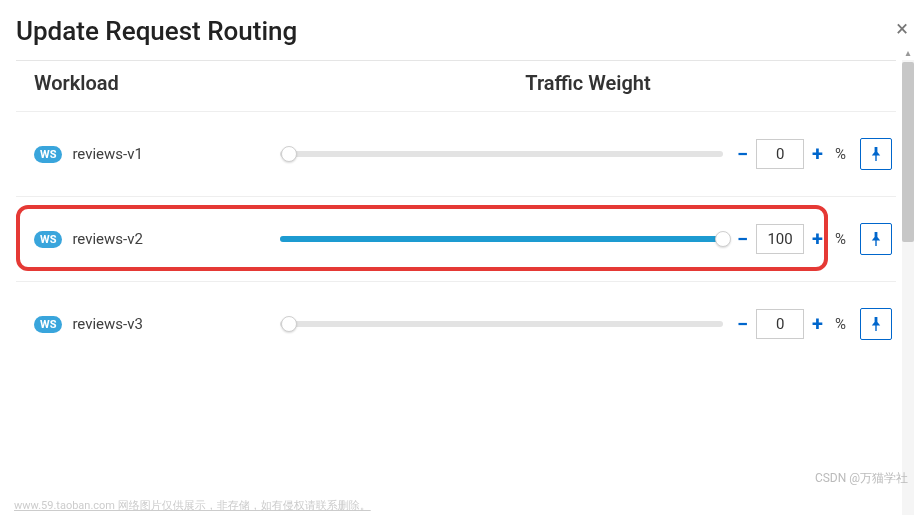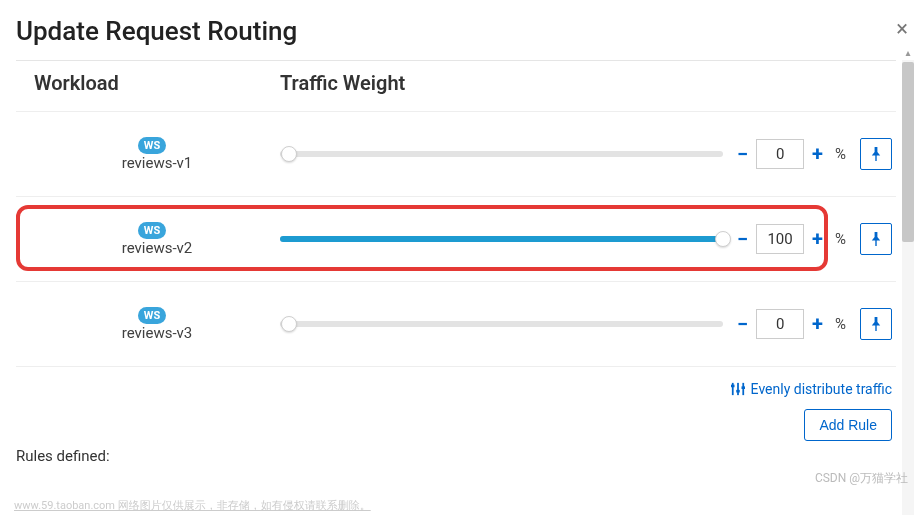--- a/index.html
+++ b/index.html
@@ -89,21 +89,21 @@
     margin-bottom: -1px;
     padding-bottom: 15px;
   }
   .headers {
     display: flex;
     padding: 10px 0 16px 18px;
     font-weight: 600;
     font-size: 20px;
   }
   .col-workload { width: 246px; }
-  .col-weight { flex: 1; }
+  .col-weight { flex: 1; text-align: center; }
   .row-wrap {
     position: relative;
     border-top: 1px solid #eee;
   }
   .row {
     display: flex;
     align-items: center;
     height: 84px;
     padding-left: 18px;
   }
@@ -114,21 +114,21 @@
     font-size: 11px;
     font-weight: 700;
     padding: 2px 6px;
     border-radius: 9px;
     margin-right: 10px;
   }
   .workload-name {
     font-size: 15px;
     color: #404040;
   }
-  .wl-cell { width: 246px; display: flex; align-items: center; flex-direction: column; }
+  .wl-cell { width: 246px; display: flex; align-items: center; }
   .slider-cell { flex: 1; padding-right: 10px; }
   .slider {
     position: relative;
     height: 6px;
     border-radius: 4px;
     background: #e3e3e3;
   }
   .slider-fill {
     position: absolute;
     height: 6px;
@@ -338,37 +338,20 @@
         <span class="percent">%</span>
         <div class="pin-btn">
           <svg class="pin-icon" viewBox="0 0 16 20">
               <path d="M6 0h4v7l4 5H2l4-5V0zM7 12h2v8l-1 0-1 0z"></path>
             </svg>
         </div>
       </div>
     </div>
   </div>
 
-  <div class="footer-area">
-    <div class="evenly">
-      <svg class="sliders-icon" viewBox="0 0 16 16">
-          <rect x="1" y="1" width="2" height="14"></rect>
-          <rect x="7" y="1" width="2" height="14"></rect>
-          <rect x="13" y="1" width="2" height="14"></rect>
-          <rect x="0" y="3" width="4" height="3"></rect>
-          <rect x="6" y="9" width="4" height="3"></rect>
-          <rect x="12" y="5" width="4" height="3"></rect>
-        </svg>
-      <span>Evenly distribute traffic</span>
-    </div>
-    <div class="add-rule">
-      <button class="add-rule-btn">Add Rule</button>
-    </div>
-    <div class="rules-defined">Rules defined:</div>
-  </div>
 
 </div>
 
 <div class="scrollbar-track">
   <div class="scrollbar-arrow" style="top:-14px;">▴</div>
   <div class="scrollbar-thumb"></div>
 </div>
 
 <div class="csdn-wm">CSDN @万猫学社</div>
 <div class="tb-wm">www.59.taoban.com 网络图片仅供展示，非存储，如有侵权请联系删除。</div>

